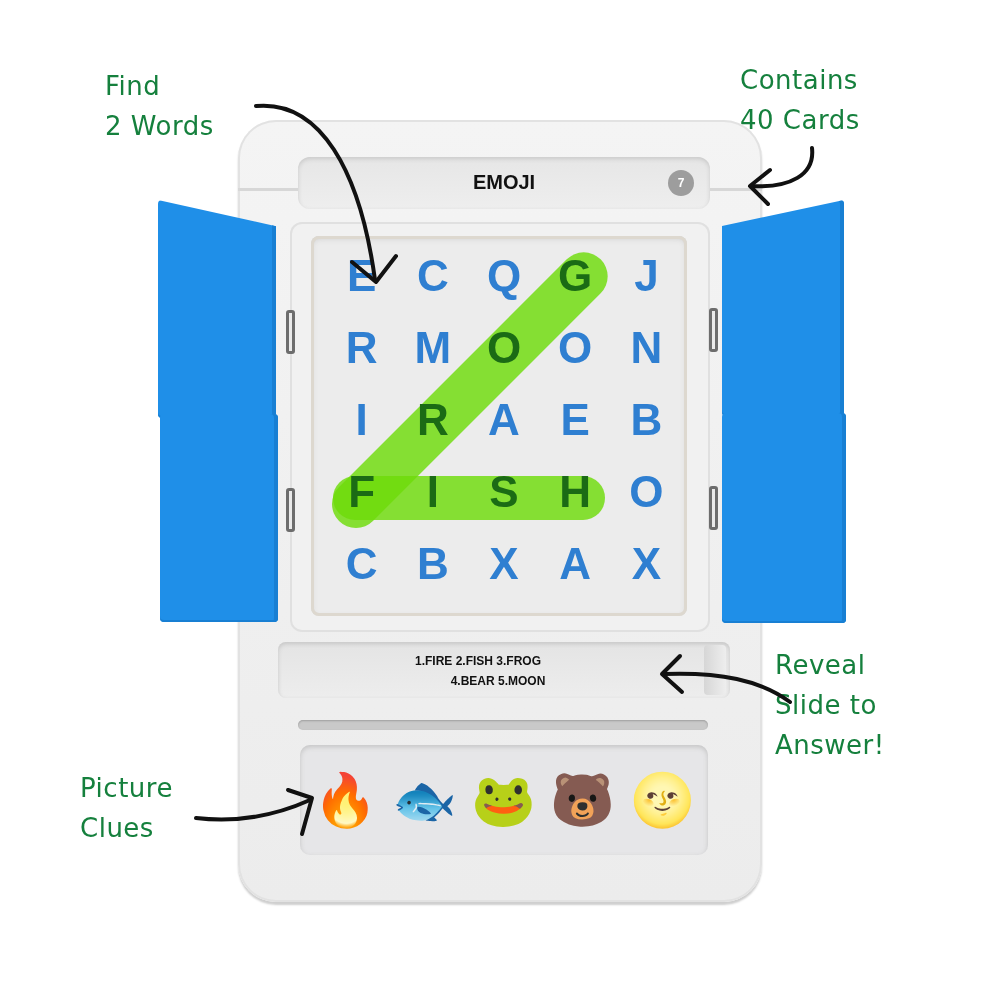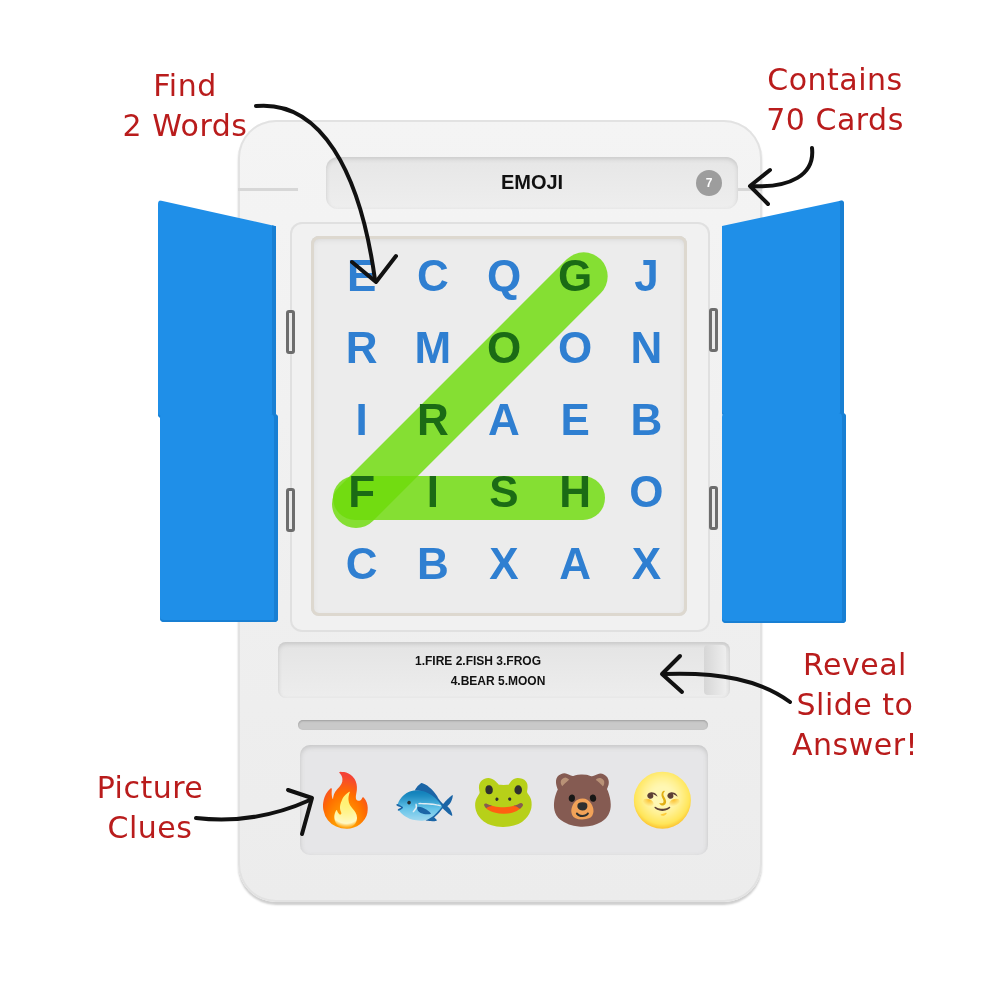--- a/index.html
+++ b/index.html
@@ -2,39 +2,38 @@
 <html><head>
 <meta charset="utf-8">
 <style>
   html, body { margin: 0; padding: 0; }
   body {
     width: 1000px; height: 1000px; position: relative; overflow: hidden;
     background: #ffffff;
     font-family: "Liberation Sans", sans-serif;
   }
   .annot {
-    position: absolute; color: #b91c1c;
+    position: absolute; color: #15803d;
     font-family: "DejaVu Sans", sans-serif;
-    font-size: 30px; line-height: 40px; text-align: center;
+    font-size: 26px; line-height: 40px; text-align: left;
     letter-spacing: 0.5px;
   }
   .annot span { display: block; }
   
   .device {
     position: absolute; left: 238px; top: 120px; width: 524px; height: 782px;
     background: linear-gradient(#f4f4f4, #ececec);
     border-radius: 38px;
     box-shadow: inset 0 0 0 2px #e2e2e2, 0 3px 2px #cfcfcf;
   }
   .title-bar {
     position: absolute; left: 298px; top: 157px; width: 412px; height: 52px;
     background: linear-gradient(#e6e6e6, #eeeeee);
     border-radius: 12px;
     box-shadow: inset 0 2px 4px #c9c9c9;
-    margin-left: 28px;
   }
   .title-text {
     position: absolute; left: 0; right: 0; top: 14px; text-align: center;
     font-weight: bold; font-size: 20px; color: #111;
   }
   .card-number {
     position: absolute; right: 16px; top: 13px; width: 26px; height: 26px;
     border-radius: 50%; background: #9d9d9d; color: #fff;
     font-size: 12px; font-weight: bold; line-height: 26px; text-align: center;
   }
@@ -101,21 +100,21 @@
 </style>
 </head>
 <body>
 
 <div class="annot" style="left:105px; top:66px; width:160px;">
   <span>Find</span>
   <span>2 Words</span>
 </div>
 <div class="annot" style="left:740px; top:60px; width:190px;">
   <span>Contains</span>
-  <span>70 Cards</span>
+  <span>40 Cards</span>
 </div>
 <div class="annot" style="left:775px; top:645px; width:160px;">
   <span>Reveal</span>
   <span>Slide to</span>
   <span>Answer!</span>
 </div>
 <div class="annot" style="left:80px; top:768px; width:140px;">
   <span>Picture</span>
   <span>Clues</span>
 </div>

